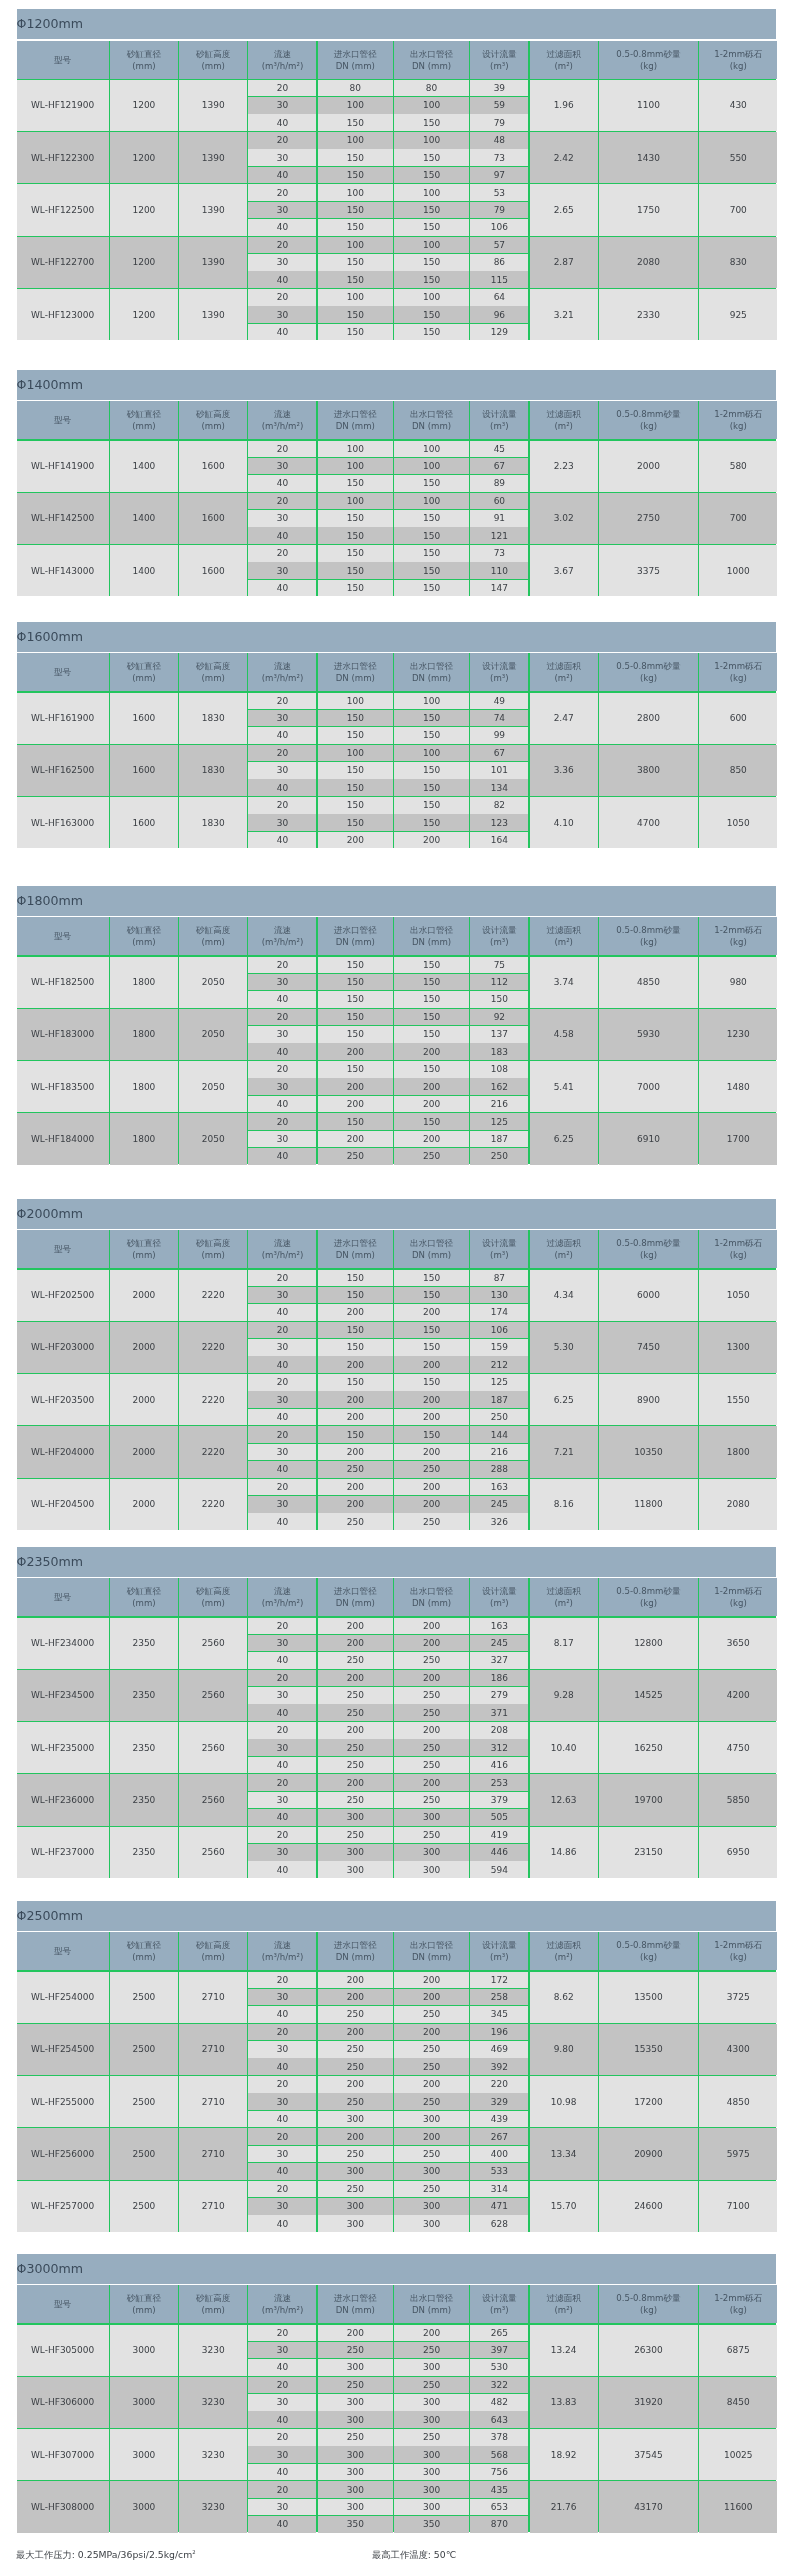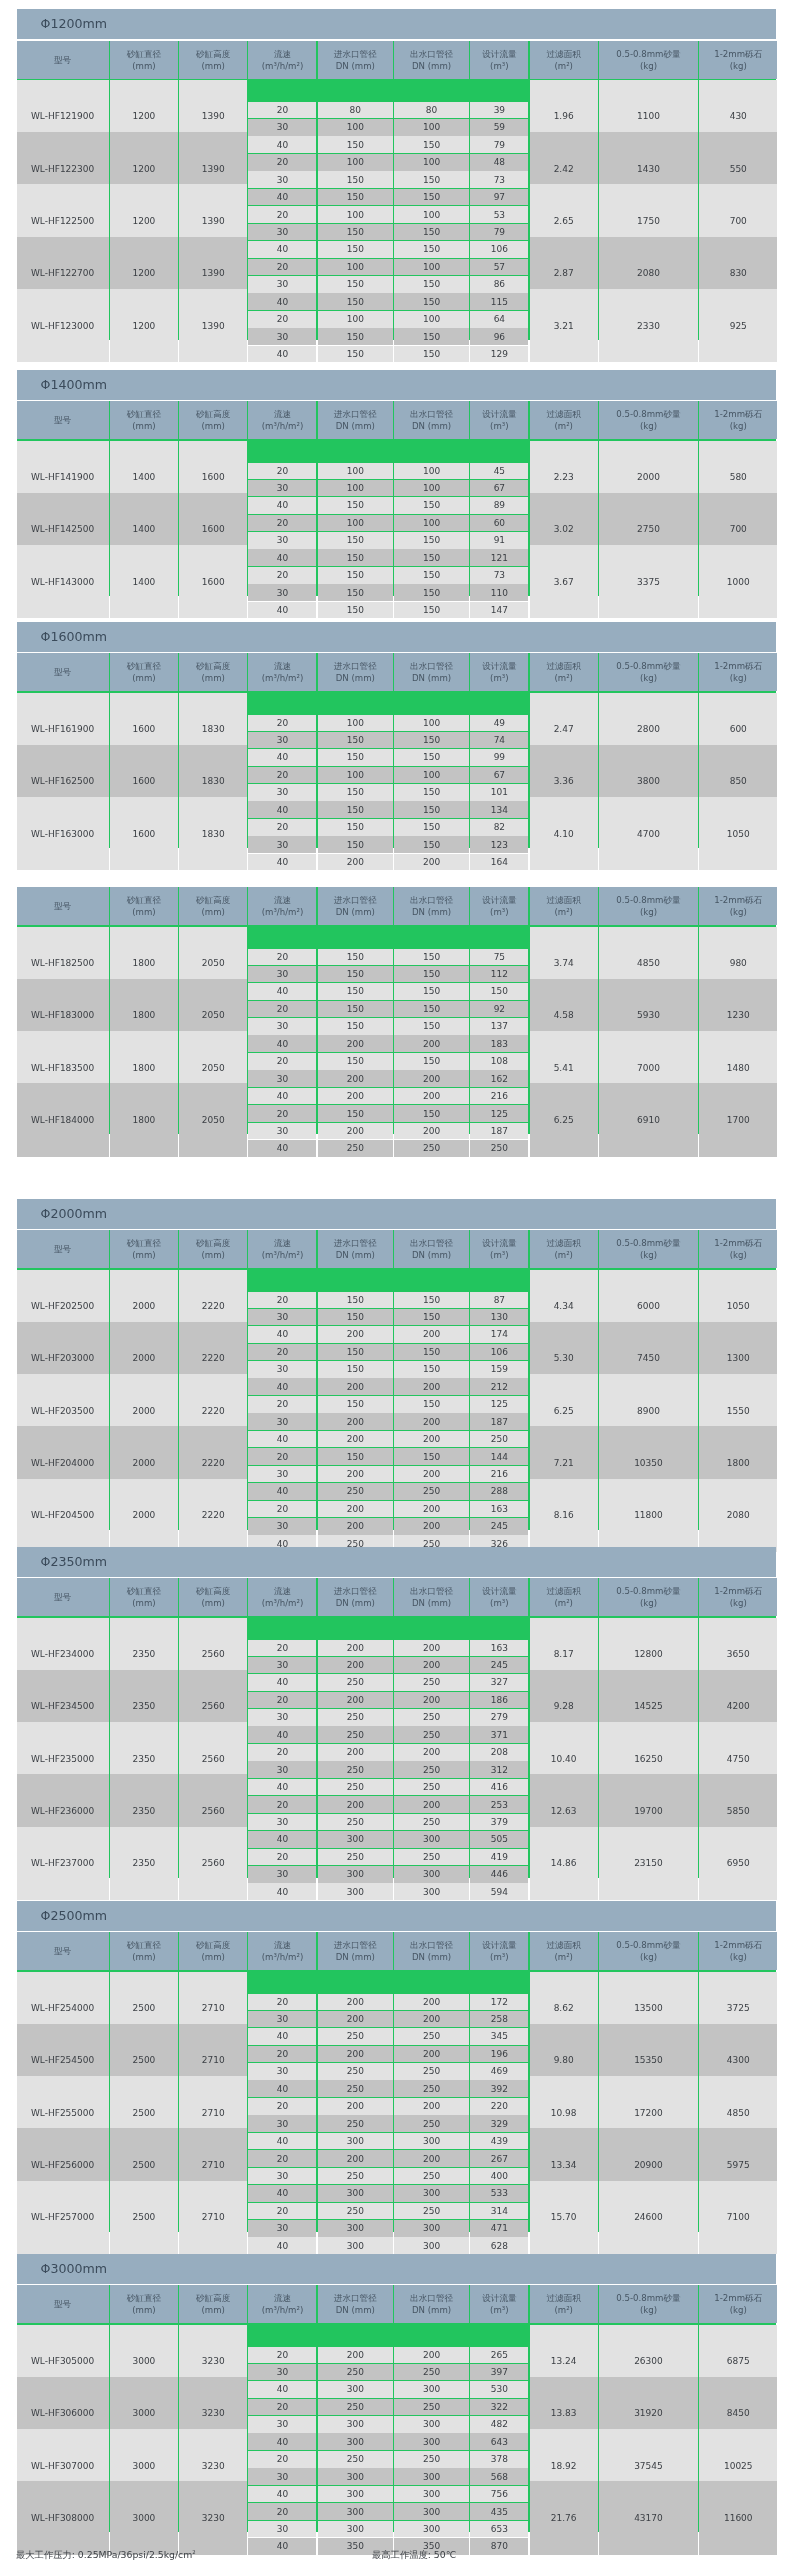--- a/index.html
+++ b/index.html
@@ -1,21 +1,21 @@
 <!DOCTYPE html>
 <html style="font-size:10.6px"><head>
 <meta charset="utf-8">
 <style>
   * { box-sizing: border-box; margin: 0; padding: 0; }
   html, body { width: 786px; height: 2576px; background: #ffffff; overflow: hidden; }
   body { position: relative; font-family: "DejaVu Sans", "Liberation Sans", sans-serif; color: #3b3f44; }
   .section { position: absolute; left: 16.6px; width: 759px; }
   .sec-title {
     height: 30px; background: #97adbf; color: #3a4a5a;
-    font-size: 12.6px; line-height: 30px; padding-left: 24px; letter-spacing: 0;
+    font-size: 12.6px; line-height: 30px; letter-spacing: 0;
   }
   .grid {
     display: grid;
     grid-template-columns: 92px 68px 68px 68px 75px 75px 58px 68px 99px 78px;
     column-gap: 1.3px; row-gap: 0;
     margin-top: 1.3px; background: #22c55e;
   }
   .hcell {
     background: #97adbf; color: #465563; height: 38px;
     display: flex; flex-direction: column; align-items: center; justify-content: center;
@@ -26,21 +26,21 @@
     display: grid;
     grid-template-columns: 92px 68px 68px 68px 75px 75px 58px 68px 99px 78px;
     column-gap: 1.3px; margin-top: 1.3px; height: 51px;
   }
   .cell {
     display: flex; align-items: center; justify-content: center;
     font-size: 9px; color: #3b3f44; white-space: nowrap;
   }
   .group.light .cell.span { background: #e2e2e2; }
   .group.dark .cell.span { background: #c3c3c3; }
-  .sub { grid-column: 4 / 8; display: grid; grid-template-rows: 16.6px 16.6px 16.6px; row-gap: 0.7px; margin-top: 22px; }
+  .sub { grid-column: 4 / 8; display: grid; grid-template-rows: 16.6px 16.6px 16.6px; row-gap: 0.7px; }
   .subrow {
     display: grid; grid-template-columns: 68px 75px 75px 58px; column-gap: 1.3px;
   }
   .group.light .subrow.r0 .cell, .group.light .subrow.r2 .cell { background: #e2e2e2; }
   .group.light .subrow.r1 .cell { background: #c3c3c3; }
   .group.dark .subrow.r0 .cell, .group.dark .subrow.r2 .cell { background: #c3c3c3; }
   .group.dark .subrow.r1 .cell { background: #e2e2e2; }
   .footer { position: absolute; top: 2549px; left: 16px; width: 756px; font-size: 9.3px; color: #3b3f44; }
   .footer span { position: absolute; white-space: nowrap; }
   .footer sup { font-size: 5.3px; vertical-align: super; line-height: 0; }
@@ -483,20 +483,21 @@
               <div class="cell">164</div>
             </div>
           </div>
           <div class="cell span">4.10</div>
           <div class="cell span">4700</div>
           <div class="cell span">1050</div>
         </div>
       </div>
     </div>
     <div class="section" style="top: 886px;">
+      <div class="sec-title">Φ1800mm</div>
       <div class="grid">
         <div class="hcell">
           <span class="hline">型号</span>
         </div>
         <div class="hcell">
           <span class="hline">砂缸直径</span>
           <span class="hline">(mm)</span>
         </div>
         <div class="hcell">
           <span class="hline">砂缸高度</span>

